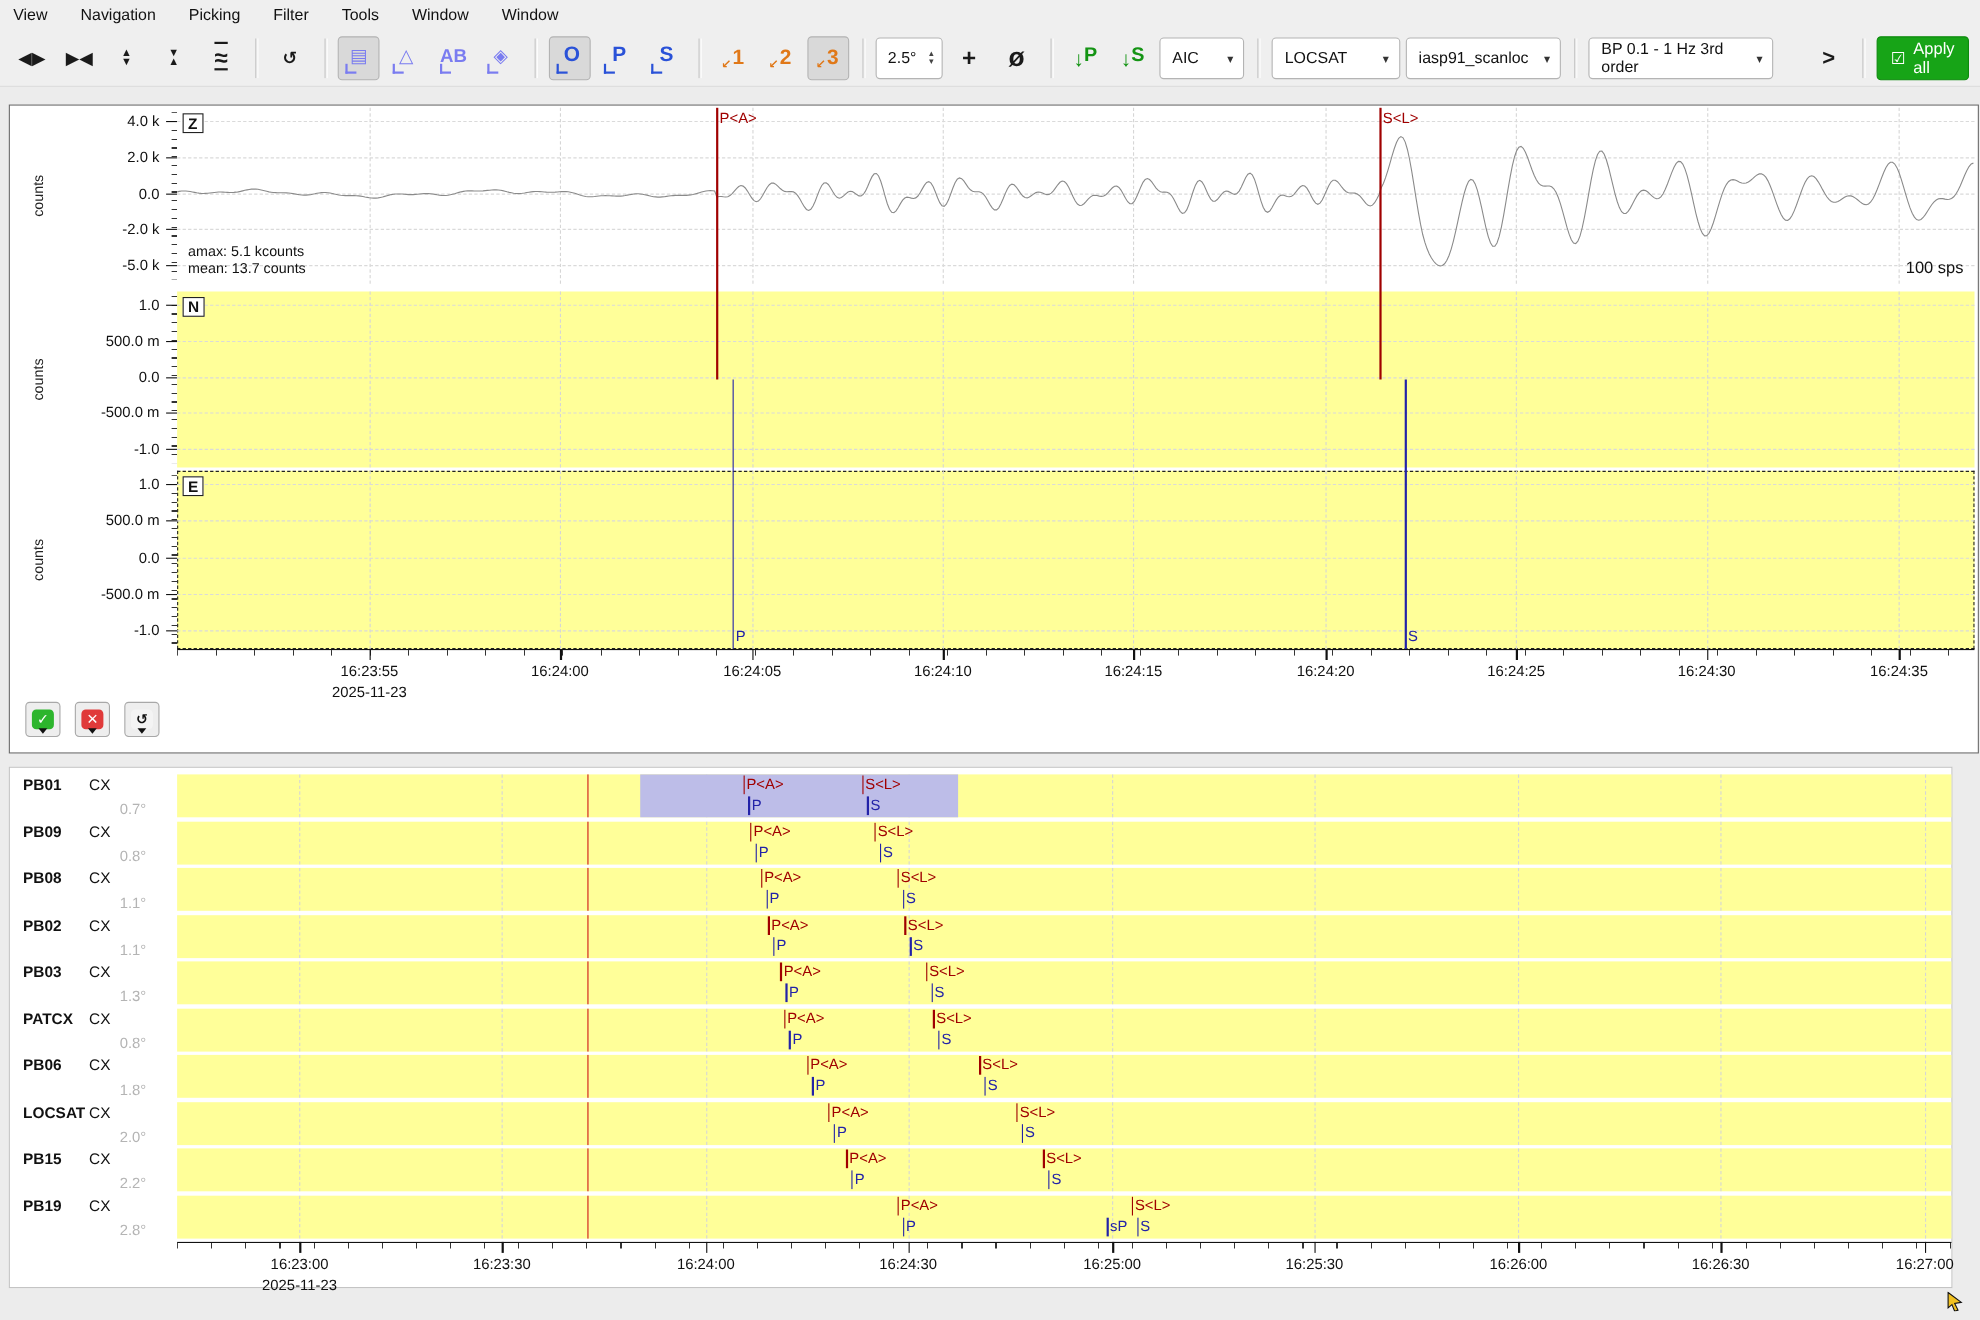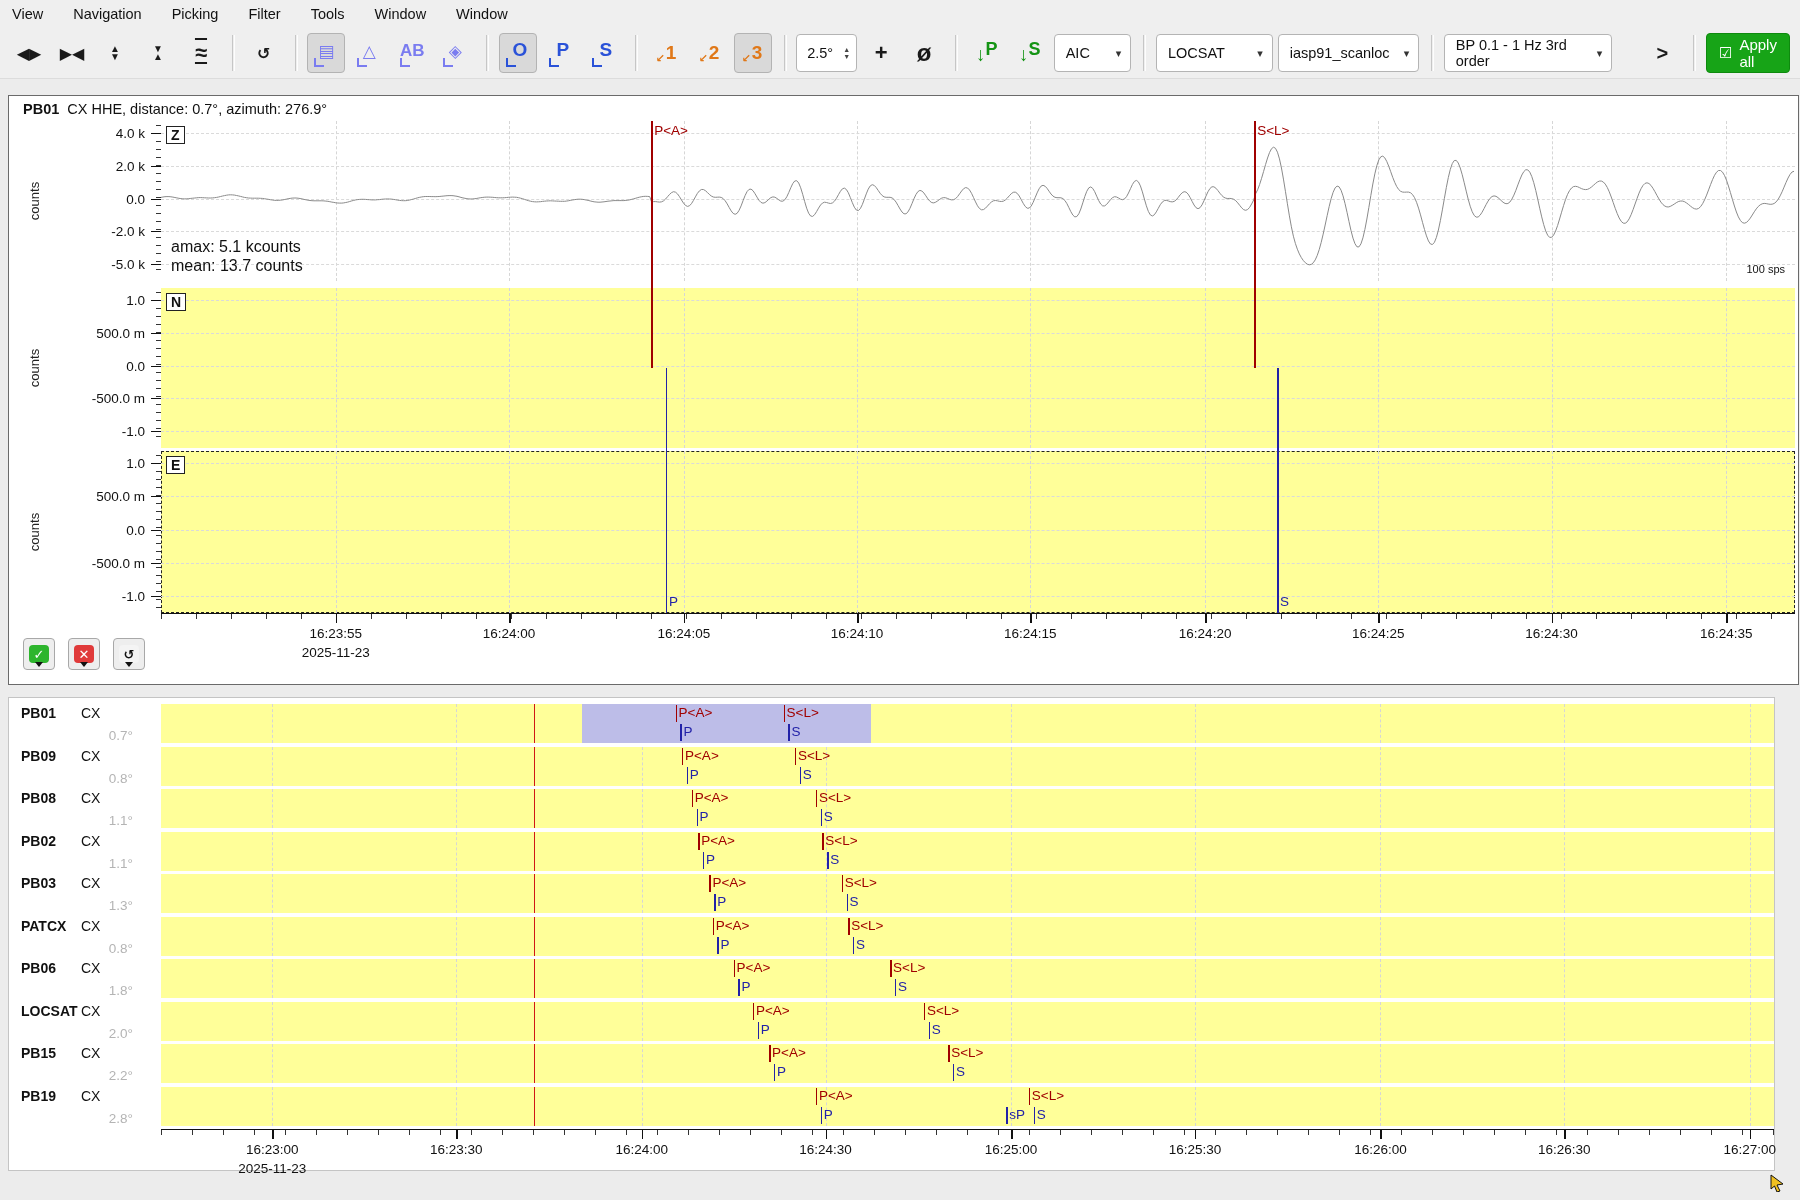--- a/index.html
+++ b/index.html
@@ -38,22 +38,22 @@
   .yaxis .unit{position:absolute;left:6px;top:50%;transform:translateY(-50%) rotate(-90deg);font-size:13px;color:#222;}
   .yaxis .ytick{position:absolute;right:16px;transform:translateY(-50%);font-size:13.5px;color:#111;white-space:nowrap;}
   .yaxis .tickstrip{position:absolute;right:0;top:4px;bottom:4px;width:5px;
       background:repeating-linear-gradient(to bottom,#333 0 1px,transparent 1px 8px);}
   .yaxis .majtick{position:absolute;right:0;width:10px;height:1px;background:#111;}
   .plot{flex:1;position:relative;margin-right:3px;}
   .plot.sel{outline:1.5px dashed #222;outline-offset:-1px;}
   .cornerbox{position:absolute;left:5px;top:5px;border:1.5px solid #222;background:#fff;padding:0 4px;font-weight:bold;font-size:14px;z-index:5;}
   .vgrid{position:absolute;top:0;bottom:0;width:0;border-left:1px dashed #d6d6d6;}
   .hgrid{position:absolute;left:0;right:0;height:0;border-top:1px dashed #dadada;}
-  .stats{position:absolute;left:10px;bottom:6px;font-size:16px;line-height:1.2;z-index:4;}
-  .sps{position:absolute;right:10px;bottom:6px;font-size:11px;z-index:4;}
+  .stats{position:absolute;left:10px;bottom:6px;font-size:13px;line-height:1.2;z-index:4;}
+  .sps{position:absolute;right:10px;bottom:6px;font-size:15px;z-index:4;}
   .wave-svg{position:absolute;inset:0;width:100%;height:100%;}
   .overlay{position:absolute;left:152px;right:3px;top:0;pointer-events:none;z-index:6;}
   .mline{position:absolute;width:1.5px;}
   .mlabel{position:absolute;font-size:13.5px;white-space:nowrap;}
   
   .taxis{position:relative;height:50px;}
   .taxis .axisline{position:absolute;left:0;right:0;top:0;height:10px;border-top:1.5px solid #111;
       background:repeating-linear-gradient(to right,#333 0 1px,transparent 1px var(--minor));background-size:100% 5px;background-repeat:no-repeat;}
   .taxis .maj{position:absolute;top:0;width:1.5px;height:10px;background:#111;}
   .taxis .tlabel{position:absolute;top:13px;transform:translateX(-50%);font-size:13.5px;white-space:nowrap;}
@@ -199,23 +199,20 @@
     </div>
     <div class="tbtn icon-black" style="font-size: 20px; margin-left: 26px;">&gt;</div>
     <div class="sep"></div>
     <div class="apply-btn">
       <span class="chk">☑</span>
       <span>Apply all</span>
     </div>
   </div>
 
 <div class="upper-panel">
-  <div class="up-header">
-    <b>PB01</b><span>CX HHE, distance: 0.7°, azimuth: 276.9°</span>
-  </div>
   <div class="traces" id="traces">
       <div class="trace-row" style="height: 160px; margin-bottom: 7px;">
         <div class="yaxis">
           <div class="unit">counts</div>
           <div class="tickstrip"></div>
           <div class="ytick" style="top: 7.5%;">4.0 k</div>
           <div class="majtick" style="top: 7.5%;"></div>
           <div class="ytick" style="top: 28%;">2.0 k</div>
           <div class="majtick" style="top: 28%;"></div>
           <div class="ytick" style="top: 48.5%;">0.0</div>

